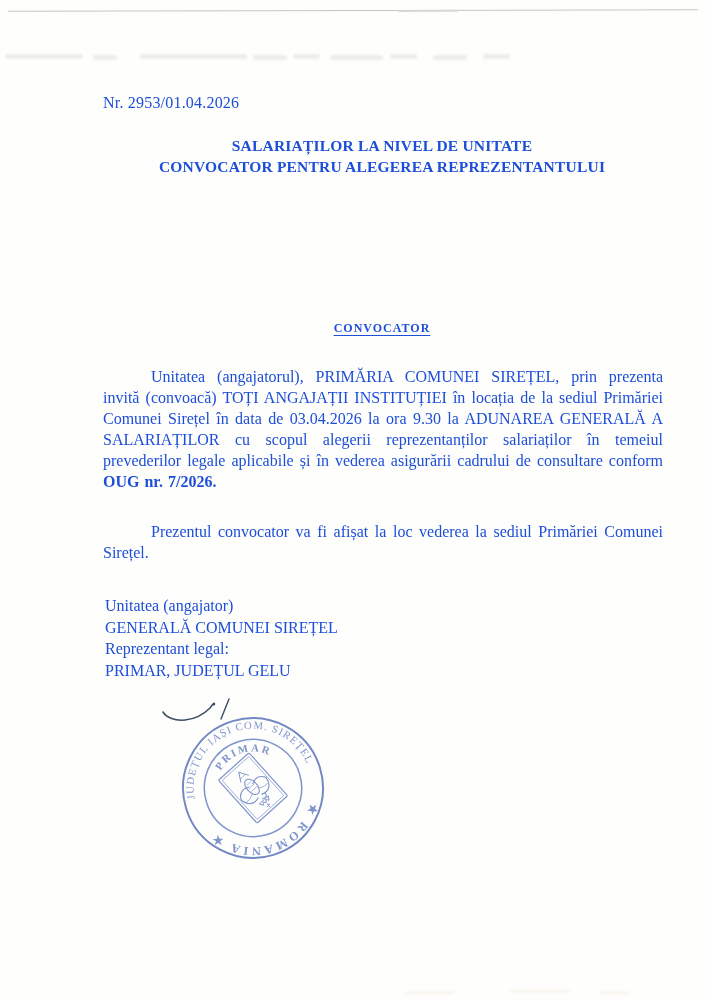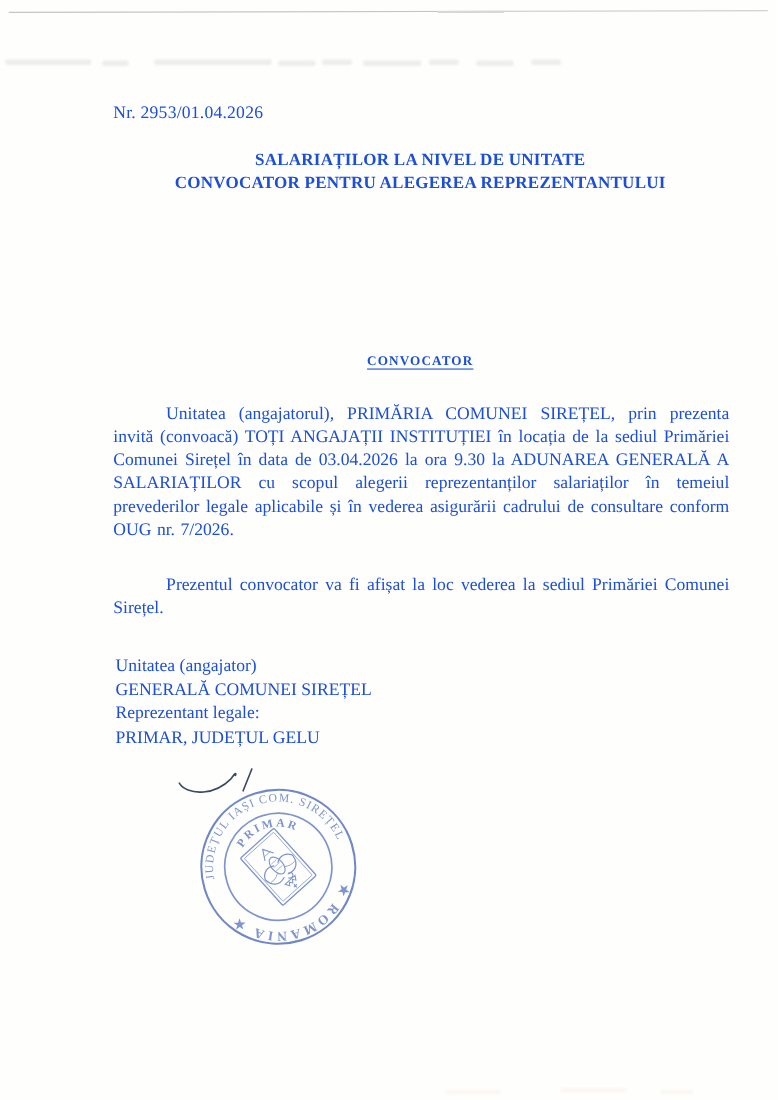--- a/index.html
+++ b/index.html
@@ -78,21 +78,21 @@
     left: 103px;
     width: 560px;
     font-size: 16px;
     line-height: 21px;
     text-align: justify;
     text-indent: 48px;
     word-spacing: 1px;
   }
   .para-1 { top: 366px; }
   .para-2 { top: 521px; }
-  .bold { font-weight: normal; }
+  .bold { font-weight: bold; }
 
   .signature-block {
     position: absolute;
     left: 105px; top: 595px;
     font-size: 16px;
     line-height: 21.5px;
   }
 
   .pen-signature {
     position: absolute;
@@ -145,21 +145,21 @@
     <span>CONVOCATOR</span>
   </div>
 
   <p class="para para-1"><span>Unitatea (angajatorul), PRIMĂRIA COMUNEI SIREȚEL, prin prezenta invită (convoacă) TOȚI ANGAJAȚII INSTITUȚIEI în locația de la sediul Primăriei Comunei Sirețel în data de 03.04.2026 la ora 9.30 la ADUNAREA GENERALĂ A SALARIAȚILOR cu scopul alegerii reprezentanților salariaților în temeiul prevederilor legale aplicabile și în vederea asigurării cadrului de consultare conform </span><span class="bold">OUG nr. 7/2026.</span></p>
 
   <p class="para para-2">Prezentul convocator va fi afișat la loc vederea la sediul Primăriei Comunei Sirețel.</p>
 
   <div class="signature-block">
     <div>Unitatea (angajator)</div>
     <div>GENERALĂ COMUNEI SIREȚEL</div>
-    <div>Reprezentant legale:</div>
+    <div>Reprezentant legal:</div>
     <div>PRIMAR, JUDEȚUL GELU</div>
   </div>
 
   <svg class="pen-signature" viewBox="0 0 100 40">
     <path d="M5,20 C8,25 16,29 27,28 C38,27 46,22 52,16 l3,-4 c1,-1 2,-1 1,1" fill="none" stroke="#3d4a63" stroke-width="1.5" stroke-linecap="round"></path>
     <path d="M63,27 L71,7" fill="none" stroke="#3d4a63" stroke-width="1.4" stroke-linecap="round"></path>
   </svg>
 
   <div class="stamp-wrap">
     <svg viewBox="0 0 200 200">

